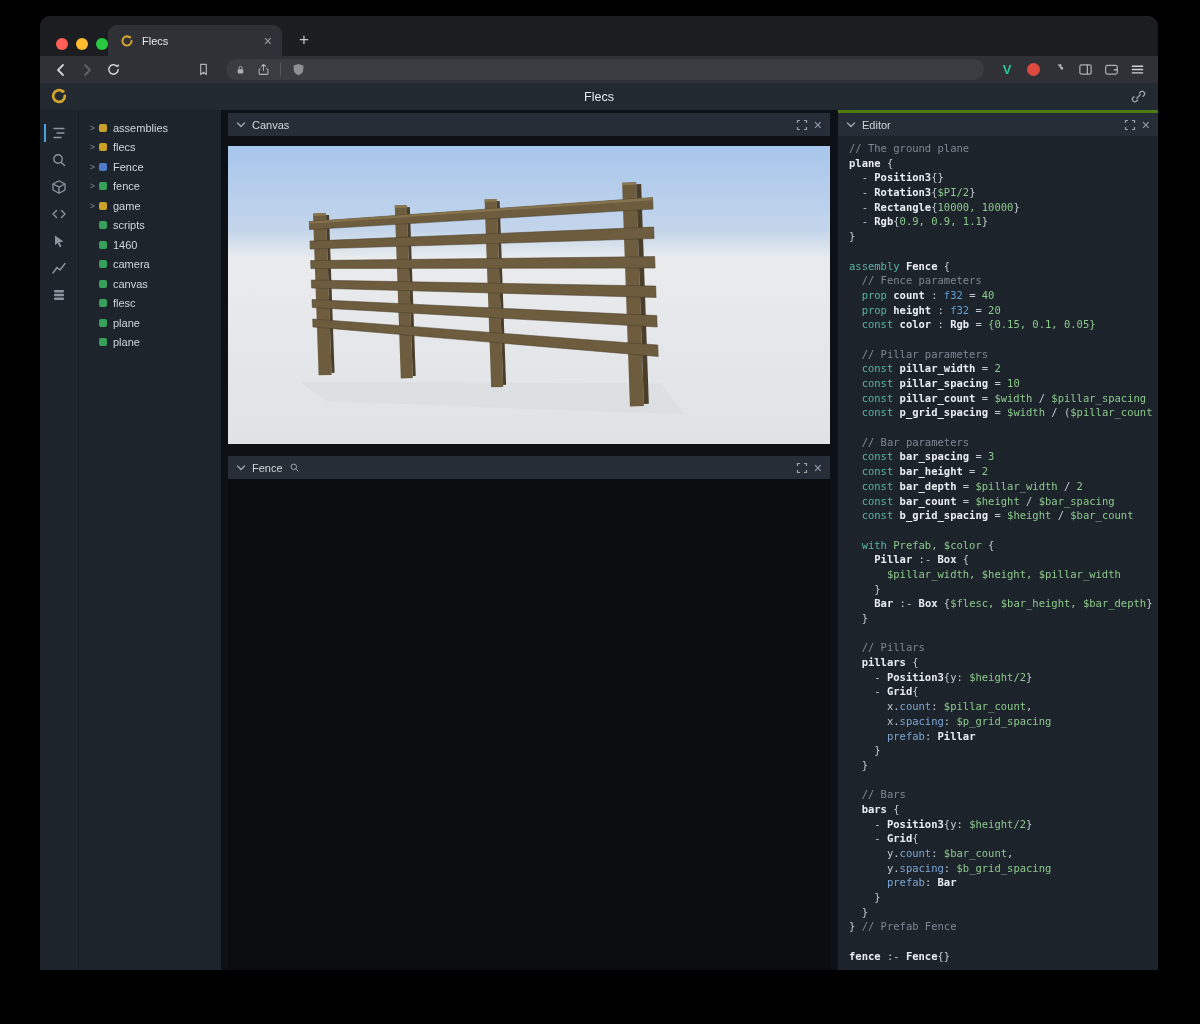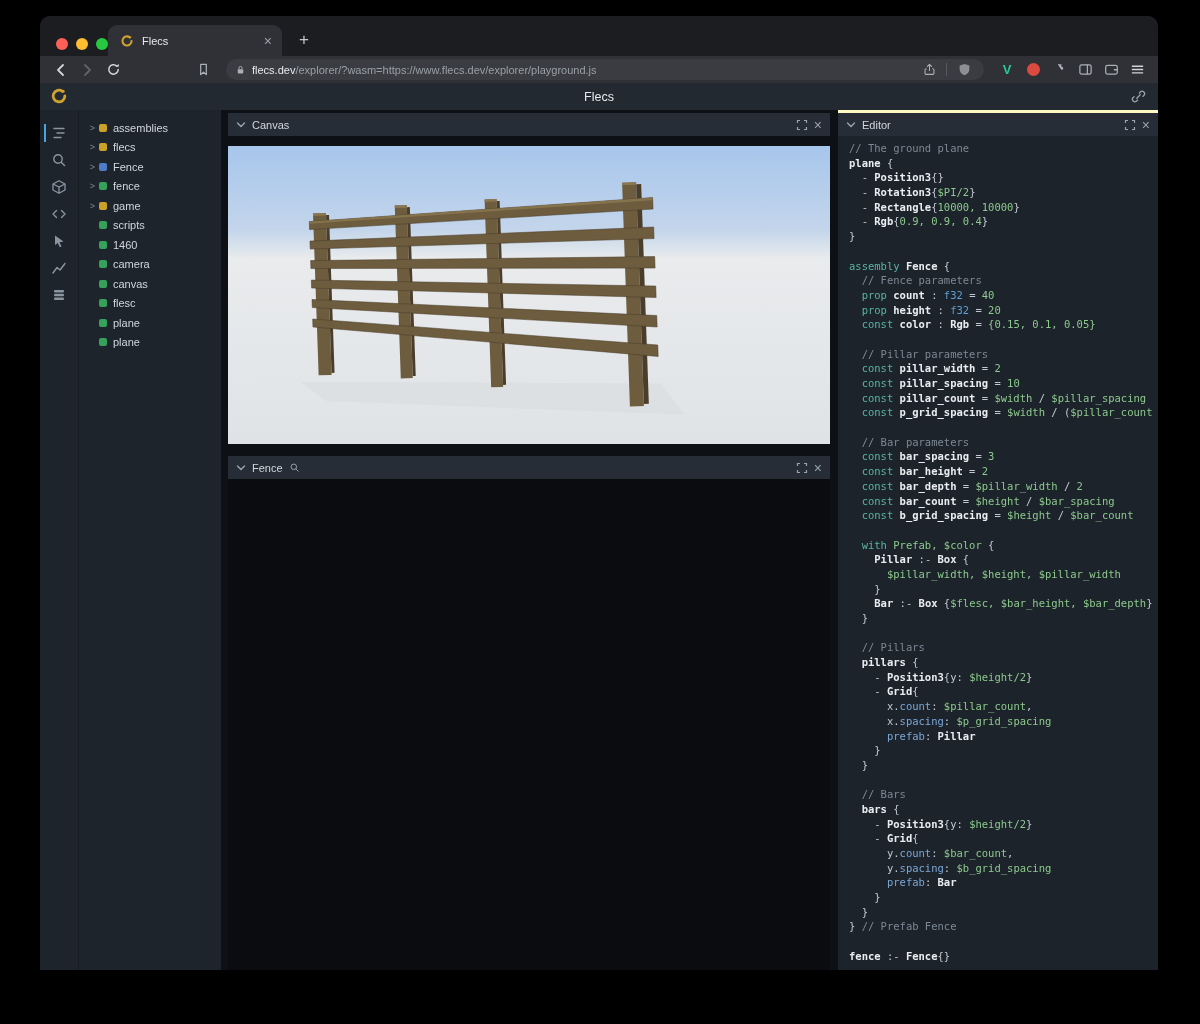--- a/index.html
+++ b/index.html
@@ -46,21 +46,21 @@
   .center{width:617px;flex:none;background:#0d1014;display:flex;flex-direction:column;}
   .center-inner{margin:3px 8px 0 7px;flex:1;display:flex;flex-direction:column;min-height:0;}
   .phead{height:23px;background:#262d36;display:flex;align-items:center;padding:0 8px;gap:6px;flex:none;}
   .phead-title{font-size:11px;color:#d2d7dd;}
   .phead-sp{flex:1;}
   .phicon{display:flex;align-items:center;justify-content:center;}
   .pclose{color:#9aa3ad;font-size:14px;line-height:1;}
   .viewport{margin-top:10px;width:602px;height:298px;flex:none;}
   .vp-gap{height:12px;flex:none;}
   .search-content{flex:1;background:#0a0c0f;}
-  .editor{width:320px;flex:none;display:flex;flex-direction:column;background:#fef9c3;}
+  .editor{width:320px;flex:none;display:flex;flex-direction:column;background:#4d7c0f;}
   .editor-inner{margin-top:3px;flex:1;display:flex;flex-direction:column;min-height:0;}
   .code{flex:1;background:#1d232b;padding:5px 0 0 11px;overflow:hidden;
     font-family:"DejaVu Sans Mono",monospace;font-size:10.5px;line-height:14.7px;}
   .code-line{white-space:pre;height:14.7px;}
   .code-line span{white-space:pre;}
   .c-kw{color:var(--kw)}.c-v{color:var(--v)}.c-b{color:var(--b);font-weight:bold}
   .c-p{color:var(--p)}.c-cm{color:var(--cm)}.c-m{color:var(--m)}.c-t{color:var(--t)}
   .f-post{fill:var(--wood)}.f-side{fill:var(--wood_dark)}
   .f-bar{fill:var(--wood);stroke:var(--wood_dark);stroke-width:0.5}
   .f-hi{fill:var(--wood_light)}
@@ -114,21 +114,20 @@
             <path d="M5 2.5h6v11l-3-2.6-3 2.6z" stroke="#aab0b6" stroke-width="1.3" fill="none" stroke-linejoin="round"></path>
           </svg>
       </span>
       <div class="urlbar">
         <span>
           <svg width="11" height="12" viewBox="0 0 16 16">
               <rect x="4" y="7" width="8" height="6" rx="1.2" fill="#aab0b6"></rect>
               <path d="M5.8 7V5a2.2 2.2 0 0 1 4.4 0v2" stroke="#aab0b6" stroke-width="1.4" fill="none"></path>
             </svg>
         </span>
-        <span class="url-text"><span class="url-domain">flecs.dev</span><span class="url-path">/explorer/?wasm=https://www.flecs.dev/explorer/playground.js</span></span>
         <span class="nav-btn">
           <svg width="13" height="13" viewBox="0 0 16 16">
               <path d="M4.5 7H4a1.5 1.5 0 0 0-1.5 1.5v4A1.5 1.5 0 0 0 4 14h8a1.5 1.5 0 0 0 1.5-1.5v-4A1.5 1.5 0 0 0 12 7h-.5" stroke="#aab0b6" stroke-width="1.3" fill="none"></path>
               <path d="M8 1.8v7.4M5.4 4.2L8 1.6l2.6 2.6" stroke="#aab0b6" stroke-width="1.3" fill="none" stroke-linecap="round" stroke-linejoin="round"></path>
             </svg>
         </span>
         <span class="url-sep"></span>
         <span class="nav-btn">
           <svg width="13" height="13" viewBox="0 0 16 16">
               <path d="M8 1.2l6 2v4.2c0 3.9-2.6 6.4-6 7.8-3.4-1.4-6-3.9-6-7.8V3.2z" fill="#8e8f93"></path>
@@ -385,21 +384,21 @@
                 </svg>
             </span>
             <span class="pclose">×</span>
           </div>
           <div class="code">
               <div class="code-line"><span class="c-cm">// The ground plane</span></div>
               <div class="code-line"><span class="c-b">plane</span><span class="c-p"> {</span></div>
               <div class="code-line"><span class="c-p">  - </span><span class="c-b">Position3</span><span class="c-p">{}</span></div>
               <div class="code-line"><span class="c-p">  - </span><span class="c-b">Rotation3</span><span class="c-p">{</span><span class="c-v">$PI/2</span><span class="c-p">}</span></div>
               <div class="code-line"><span class="c-p">  - </span><span class="c-b">Rectangle</span><span class="c-p">{</span><span class="c-v">10000, 10000</span><span class="c-p">}</span></div>
-              <div class="code-line"><span class="c-p">  - </span><span class="c-b">Rgb</span><span class="c-p">{</span><span class="c-v">0.9, 0.9, 0.4</span><span class="c-p">}</span></div>
+              <div class="code-line"><span class="c-p">  - </span><span class="c-b">Rgb</span><span class="c-p">{</span><span class="c-v">0.9, 0.9, 1.1</span><span class="c-p">}</span></div>
               <div class="code-line"><span class="c-p">}</span></div>
               <div class="code-line">&nbsp;</div>
               <div class="code-line"><span class="c-kw">assembly </span><span class="c-b">Fence</span><span class="c-p"> {</span></div>
               <div class="code-line"><span class="c-cm">  // Fence parameters</span></div>
               <div class="code-line"><span class="c-kw">  prop </span><span class="c-b">count</span><span class="c-p"> : </span><span class="c-t">f32</span><span class="c-p"> = </span><span class="c-v">40</span></div>
               <div class="code-line"><span class="c-kw">  prop </span><span class="c-b">height</span><span class="c-p"> : </span><span class="c-t">f32</span><span class="c-p"> = </span><span class="c-v">20</span></div>
               <div class="code-line"><span class="c-kw">  const </span><span class="c-b">color</span><span class="c-p"> : </span><span class="c-b">Rgb</span><span class="c-p"> = </span><span class="c-v">{0.15, 0.1, 0.05}</span></div>
               <div class="code-line">&nbsp;</div>
               <div class="code-line"><span class="c-cm">  // Pillar parameters</span></div>
               <div class="code-line"><span class="c-kw">  const </span><span class="c-b">pillar_width</span><span class="c-p"> = </span><span class="c-v">2</span></div>

